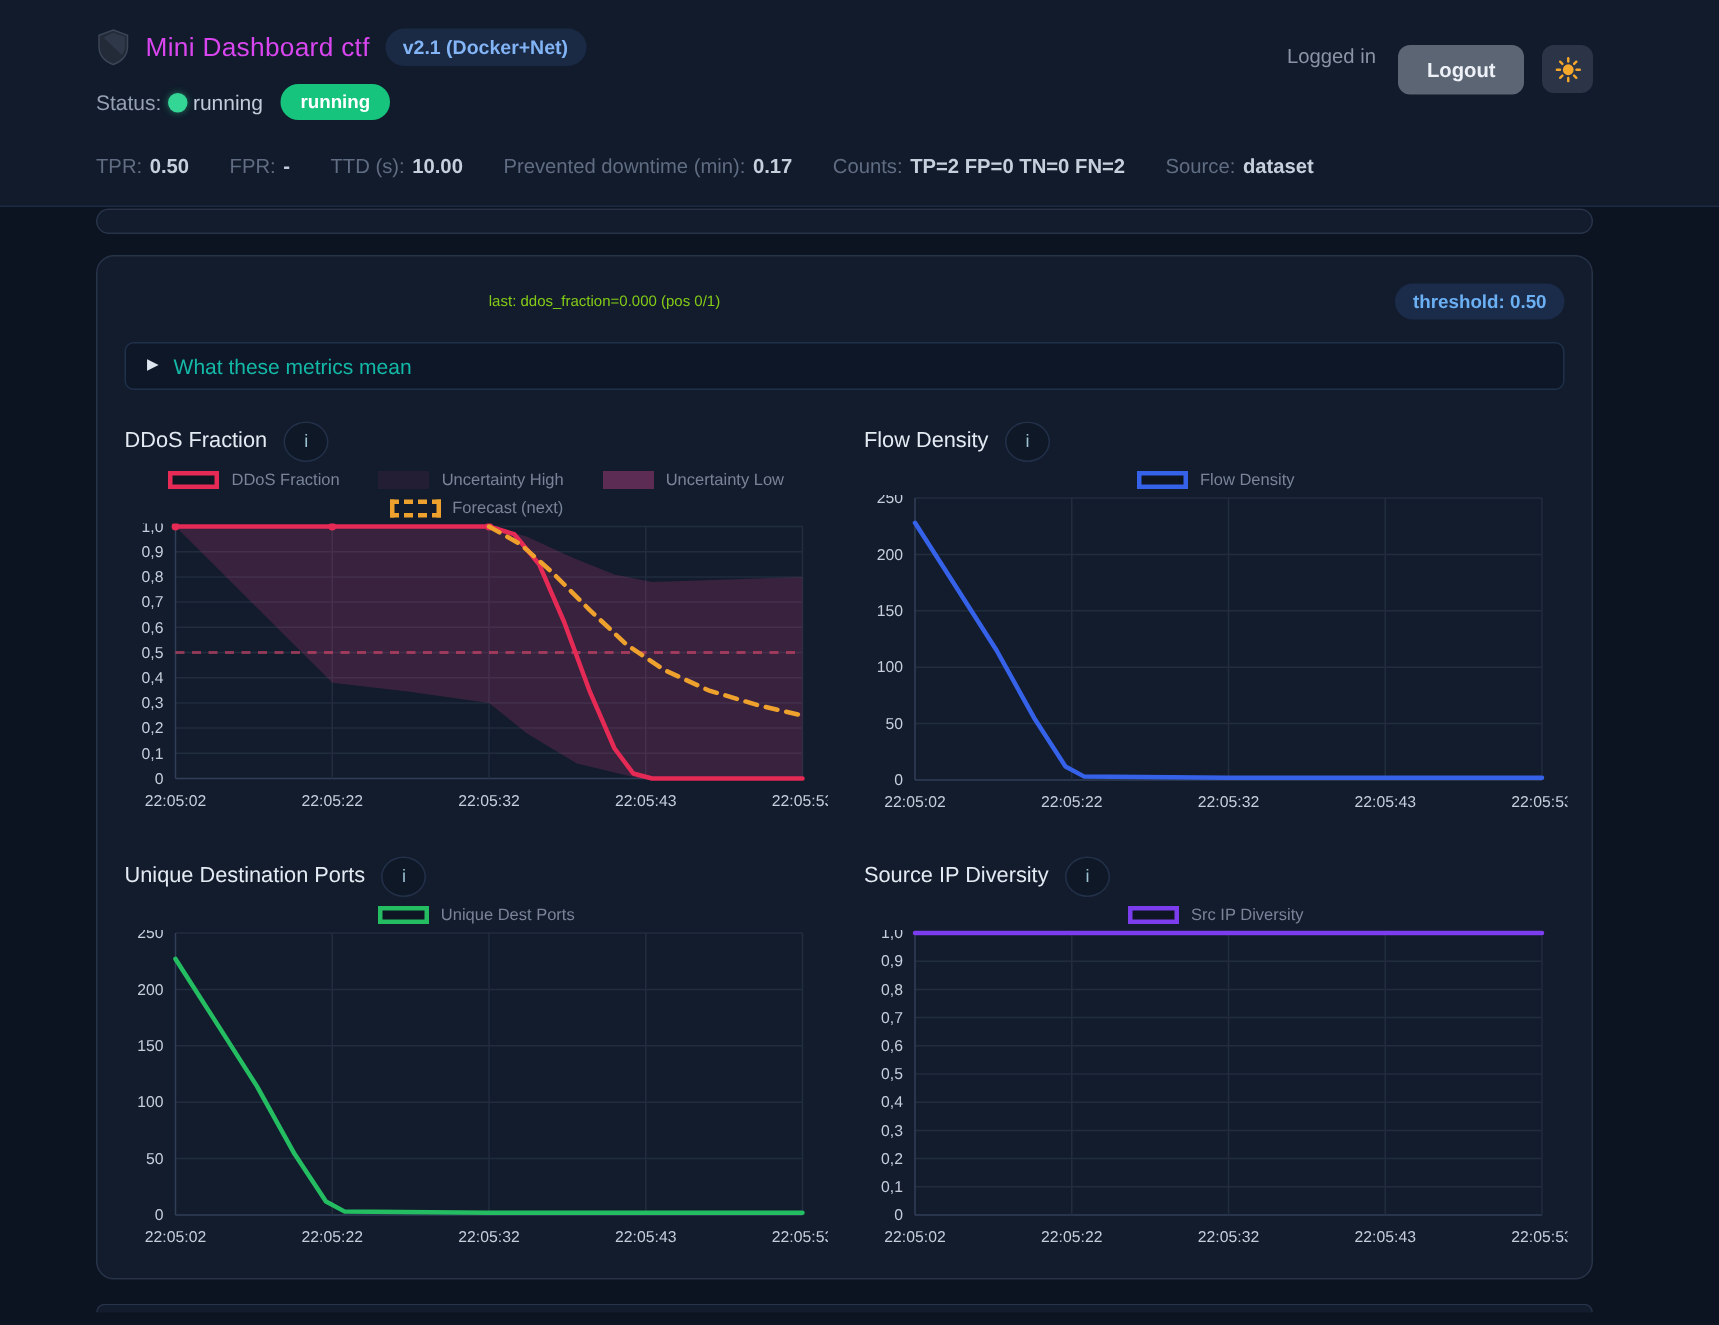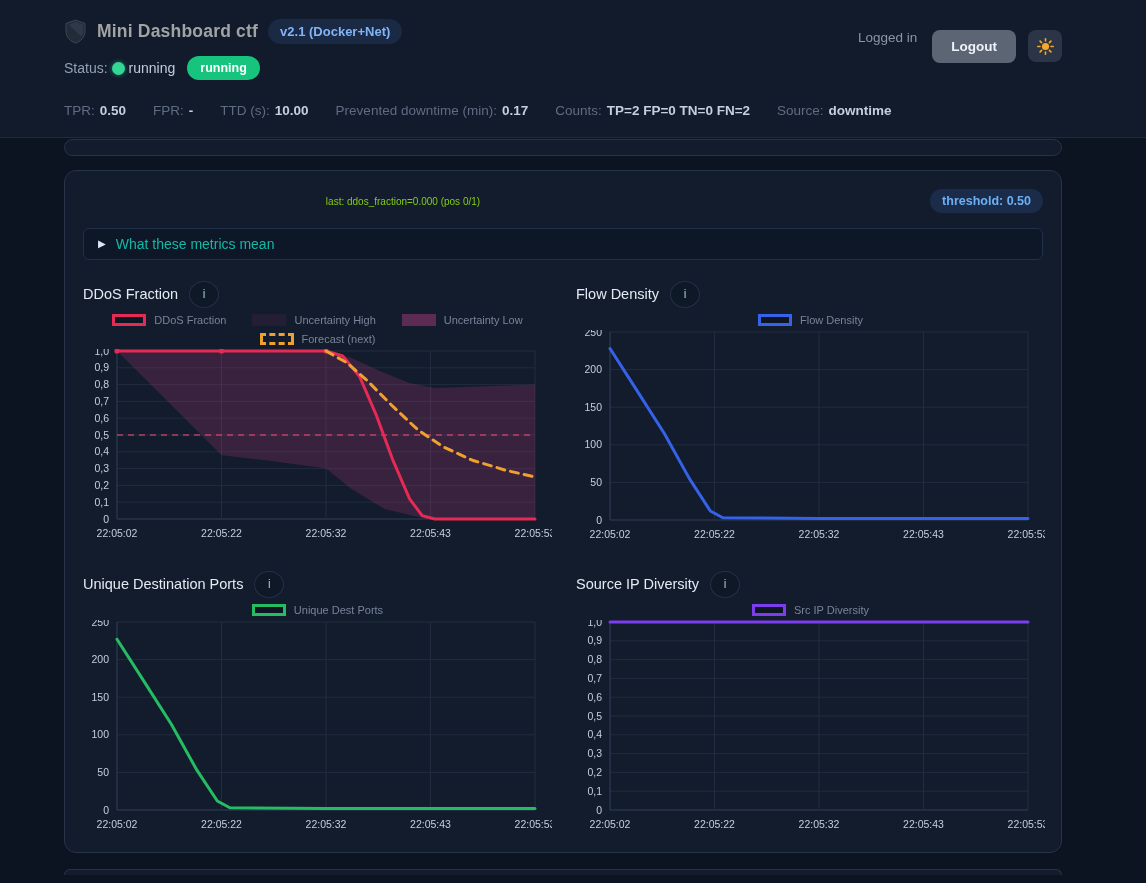--- a/index.html
+++ b/index.html
@@ -10,21 +10,21 @@
     color:#e2e8f0;
   }
   
   .app-header{
     box-sizing:border-box;height:138px;
     background:#111b2b;border-bottom:1px solid #1d2a42;
     padding:16px 84px 0 64px;
   }
   .header-top{display:flex;justify-content:space-between;align-items:flex-start}
   .title-row{display:flex;align-items:center;gap:10px;height:30px}
-  .app-title{font-size:17.5px;font-weight:bold;color:#a3a3a3;letter-spacing:.2px}
+  .app-title{font-size:17.5px;font-weight:normal;color:#d946ef;letter-spacing:.2px}
   .version-badge{background:#1a2a45;color:#82b4f6;font-weight:bold;font-size:13px;
     padding:5px 12px;border-radius:14px}
   .status-row{display:flex;align-items:center;gap:4px;margin-top:10px;font-size:14px;height:24px}
   .status-label{color:#94a0b4}
   .status-dot{width:13px;height:13px;border-radius:50%;background:#33d695;box-shadow:0 0 5px rgba(51,214,149,.5)}
   .status-text{color:#c2cbd8}
   .status-badge{background:#16c47e;color:#ffffff;font-weight:bold;font-size:12.5px;
     padding:5px 13px;border-radius:999px;margin-left:8px}
   .header-right{display:flex;gap:12px;margin-top:14px}
   .logged-in{color:#8a94a6;font-size:13.5px;margin-right:3px}
@@ -109,21 +109,21 @@
         </span>
       </button>
     </div>
   </div>
   <div class="stats-row" id="stats-row">
       <span><span class="stat-label">TPR:</span><span class="stat-value">0.50</span></span>
       <span><span class="stat-label">FPR:</span><span class="stat-value">-</span></span>
       <span><span class="stat-label">TTD (s):</span><span class="stat-value">10.00</span></span>
       <span><span class="stat-label">Prevented downtime (min):</span><span class="stat-value">0.17</span></span>
       <span><span class="stat-label">Counts:</span><span class="stat-value">TP=2 FP=0 TN=0 FN=2</span></span>
-      <span><span class="stat-label">Source:</span><span class="stat-value">downtime</span></span>
+      <span><span class="stat-label">Source:</span><span class="stat-value">dataset</span></span>
     </div>
 </header>
 
 <main>
   <div class="sliver-card"></div>
 
   <section class="metrics-card">
     <div class="card-head">
       <span class="last-reading">last: ddos_fraction=0.000 (pos 0/1)</span>
       <span class="head-right">

